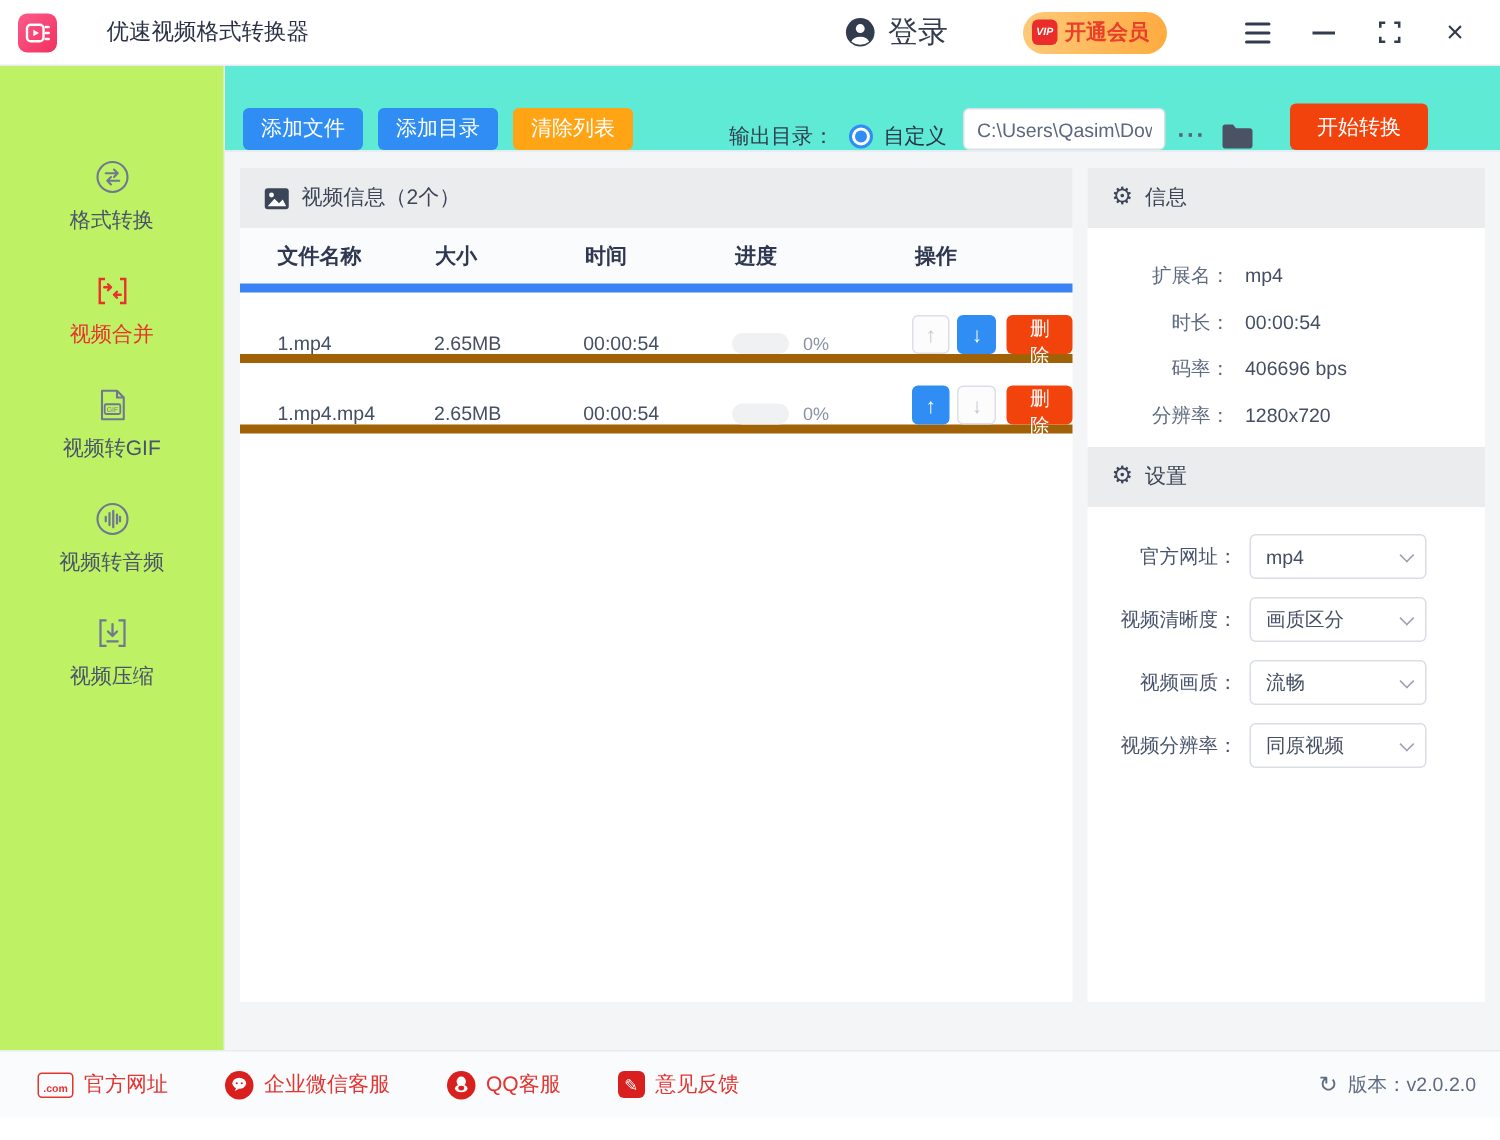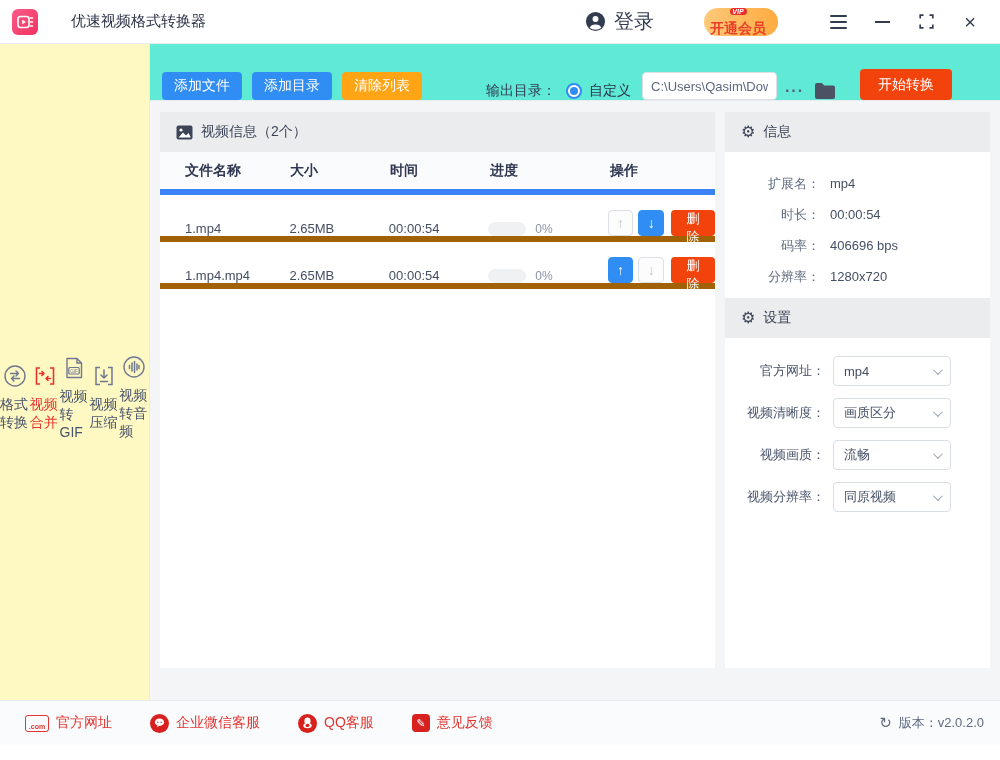--- a/index.html
+++ b/index.html
@@ -15,21 +15,21 @@
     display:flex; align-items:center; padding:0 20px 0 12px;gap:24px; }
   .logo { width:26px; height:26px; border-radius:6px;
     background:linear-gradient(135deg,#fb5b8a,#f2315f);
     display:flex; align-items:center; justify-content:center; flex:0 0 auto; }
   .app-title { margin-left:9px; font-size:15px; color:#2b3246; }
   .tb-spacer { flex:1; }
   .login-group { display:flex; align-items:center; gap:8px; margin-right:26px; cursor:pointer; }
   .login-label { font-size:20px; color:#333c4f; }
   .vip-btn { height:28px; padding:0 12px 0 6px; border:none; border-radius:14px;
     background:linear-gradient(90deg,#ffc979,#ffab40);
-    display:flex; align-items:center; gap:5px; cursor:pointer; margin-right:26px;flex-direction:column; }
+    display:flex; align-items:center; gap:5px; cursor:pointer; margin-right:26px; }
   .vip-badge { width:17px; height:17px; border-radius:4px; background:#ea2d2b;
     color:#fff; font-size:7px; font-weight:bold; font-style:italic;
     display:flex; align-items:center; justify-content:center; }
   .vip-label { color:#e8402a; font-size:14px; font-weight:bold; }
   .win-ctl { display:flex; align-items:center; gap:24px; }
   .win-btn { background:none; border:none; cursor:pointer; color:#333c4f;
     display:flex; align-items:center; justify-content:center; width:20px; height:20px; }
   .ham { display:flex; flex-direction:column; gap:4px; }
   .ham i { display:block; width:17px; height:2px; background:#333c4f; border-radius:1px; }
   .min-bar { width:15px; height:2px; background:#333c4f; }
@@ -49,22 +49,22 @@
   .radio i { width:8px; height:8px; border-radius:50%; background:#2f8df4; }
   .path-input { width:135px; height:28px; border:1px solid #dcdfe6; border-radius:4px;
     padding:0 8px; font-size:13px; color:#5d6880; background:#fff;
     font-family:"Liberation Sans","DejaVu Sans",sans-serif; white-space:nowrap; overflow:hidden; }
   .more-btn { background:none; border:none; color:#5a6372; font-size:16px;
     font-weight:bold; letter-spacing:1px; margin:0 10px 0 8px; cursor:pointer; }
   .folder-btn { background:none; border:none; cursor:pointer; margin-right:24px; display:flex; }
   .btn-convert { background:#f3430d; height:31px; padding:0 18px; font-size:14px; }
   
   .sidebar { position:absolute; left:0; top:44px; width:150px; height:671px;
-    background:#fef9c3; border-right:1px solid #e9ebee;
-    display:flex; align-items:center; padding-top:62px; }
+    background:#bef264; border-right:1px solid #e9ebee;
+    display:flex; flex-direction:column; align-items:center; padding-top:62px; }
   .side-item { display:flex; flex-direction:column; align-items:center;
     margin-bottom:26px; cursor:pointer; color:#6f7890; width:120px; }
   .side-item .lbl { margin-top:8px; font-size:14px; color:#49536b; }
   .side-item.active { color:#e8322e; }
   .side-item.active .lbl { color:#e8322e; }
   
   .main { position:absolute; left:150px; top:101px; width:850px; height:614px; background:#f4f5f7; }
   .panel { position:absolute; background:#fff; top:11px; height:556px; }
   .table-panel { left:10px; width:555px; }
   .right-panel { left:575px; width:265px; }
@@ -211,32 +211,32 @@
       <path d="M5 2.5 h10 l4.5 4.5 V21.5 H5 Z" fill="none" stroke="currentColor" stroke-width="1.4" stroke-linejoin="round"></path>
       <path d="M15 2.5 V7 h4.5" fill="none" stroke="currentColor" stroke-width="1.4"></path>
       <rect x="6.8" y="11.5" width="10.4" height="6.5" rx="1" fill="none" stroke="currentColor" stroke-width="1.2"></rect>
       <text x="12" y="16.6" font-size="4.6" text-anchor="middle" fill="currentColor" font-family="Liberation Sans,sans-serif">GIF</text>
     </svg>
     <span class="lbl">视频转GIF</span>
   </div>
 
   <div class="side-item">
     <svg width="24" height="24" viewBox="0 0 24 24">
+      <circle cx="12" cy="12" r="10" fill="none" stroke="currentColor" stroke-width="1.4"></circle>
+      <path d="M7.5 10.5 v3 M10 8 v8 M12.5 6.5 v11 M15 9 v6 M17 10.5 v3" stroke="currentColor" stroke-width="1.5" stroke-linecap="round"></path>
+    </svg>
+    <span class="lbl">视频转音频</span>
+  </div>
+
+  <div class="side-item">
+    <svg width="24" height="24" viewBox="0 0 24 24">
       <path d="M8 3.5 H4 V20.5 H8 M16 3.5 h4 V20.5 H16" fill="none" stroke="currentColor" stroke-width="1.5"></path>
       <path d="M12 6 v8 m-3 -3 l3 3 l3 -3 M8.5 17.5 h7" fill="none" stroke="currentColor" stroke-width="1.5" stroke-linecap="round" stroke-linejoin="round"></path>
     </svg>
     <span class="lbl">视频压缩</span>
-  </div>
-
-  <div class="side-item">
-    <svg width="24" height="24" viewBox="0 0 24 24">
-      <circle cx="12" cy="12" r="10" fill="none" stroke="currentColor" stroke-width="1.4"></circle>
-      <path d="M7.5 10.5 v3 M10 8 v8 M12.5 6.5 v11 M15 9 v6 M17 10.5 v3" stroke="currentColor" stroke-width="1.5" stroke-linecap="round"></path>
-    </svg>
-    <span class="lbl">视频转音频</span>
   </div>
 </div>
 
 <div class="main">
 
   <div class="panel table-panel">
     <div class="panel-head">
       <svg width="17" height="15" viewBox="0 0 17 15">
         <rect x="0.5" y="0.5" width="16" height="14" rx="2" fill="#3c4557"></rect>
         <circle cx="5" cy="5" r="1.6" fill="#fff"></circle>

